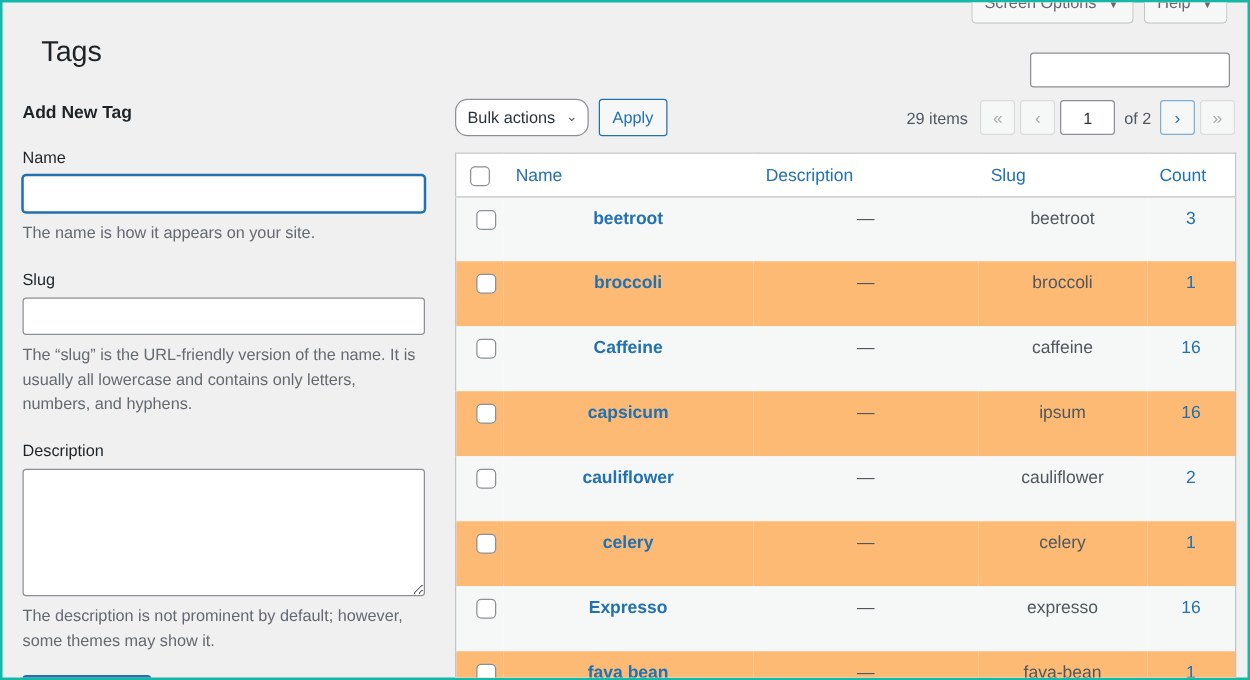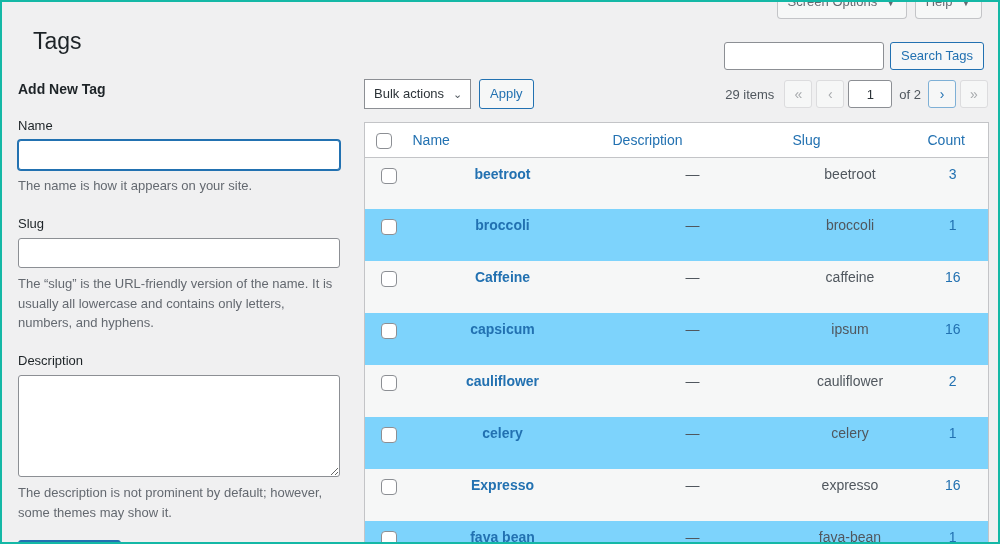--- a/index.html
+++ b/index.html
@@ -185,21 +185,21 @@
     display: flex;
     align-items: center;
     height: 32px;
     margin-bottom: 12px;
     position: relative;
   }
   .bulk-select {
     height: 30px;
     box-sizing: border-box;
     border: 1px solid #8c8f94;
-    border-radius: 0;
+    border-radius: 10px;
     background: #fff;
     color: #2c3338;
     font-family: inherit;
     font-size: 13px;
     padding: 0 26px 0 9px;
     cursor: pointer;
     line-height: 28px;
     position: relative;
     display: inline-block;
   }
@@ -296,21 +296,21 @@
   .wp-table td {
     padding: 8px 10px;
     font-size: 14px;
     vertical-align: top;
     height: 52px;
     box-sizing: border-box;
     border: none;
     text-align: center;
   }
   .wp-table tbody tr.alt td { background: #f6f7f7; }
-  .wp-table tbody tr td { background: #7dd3fc; }
+  .wp-table tbody tr td { background: #fdba74; }
   .col-cb    { width: 38px; padding-left: 11px !important; padding-right: 0 !important; }
   .col-name  { width: 200px; }
   .col-desc  { width: 180px; }
   .col-slug  { width: 135px; }
   .col-count { width: 71px; text-align: right; }
   .row-name {
     color: #2271b1;
     font-weight: bold;
     text-decoration: none;
     cursor: pointer;
@@ -348,21 +348,20 @@
     <div class="meta-tab">
       <span>Help</span>
       <span class="caret">▼</span>
     </div>
   </div>
 
   <h1 class="page-title">Tags</h1>
 
   <div class="search-row">
     <input class="search-input" type="text" value="" style="">
-    <button class="btn-secondary">Search Tags</button>
   </div>
 
   <div class="form-col">
     <h2 class="form-heading">Add New Tag</h2>
 
     <label class="field-label">Name</label>
     <input class="text-input focused" type="text" value="" style="">
     <p class="field-help">The name is how it appears on your site.</p>
 
     <label class="field-label">Slug</label>

